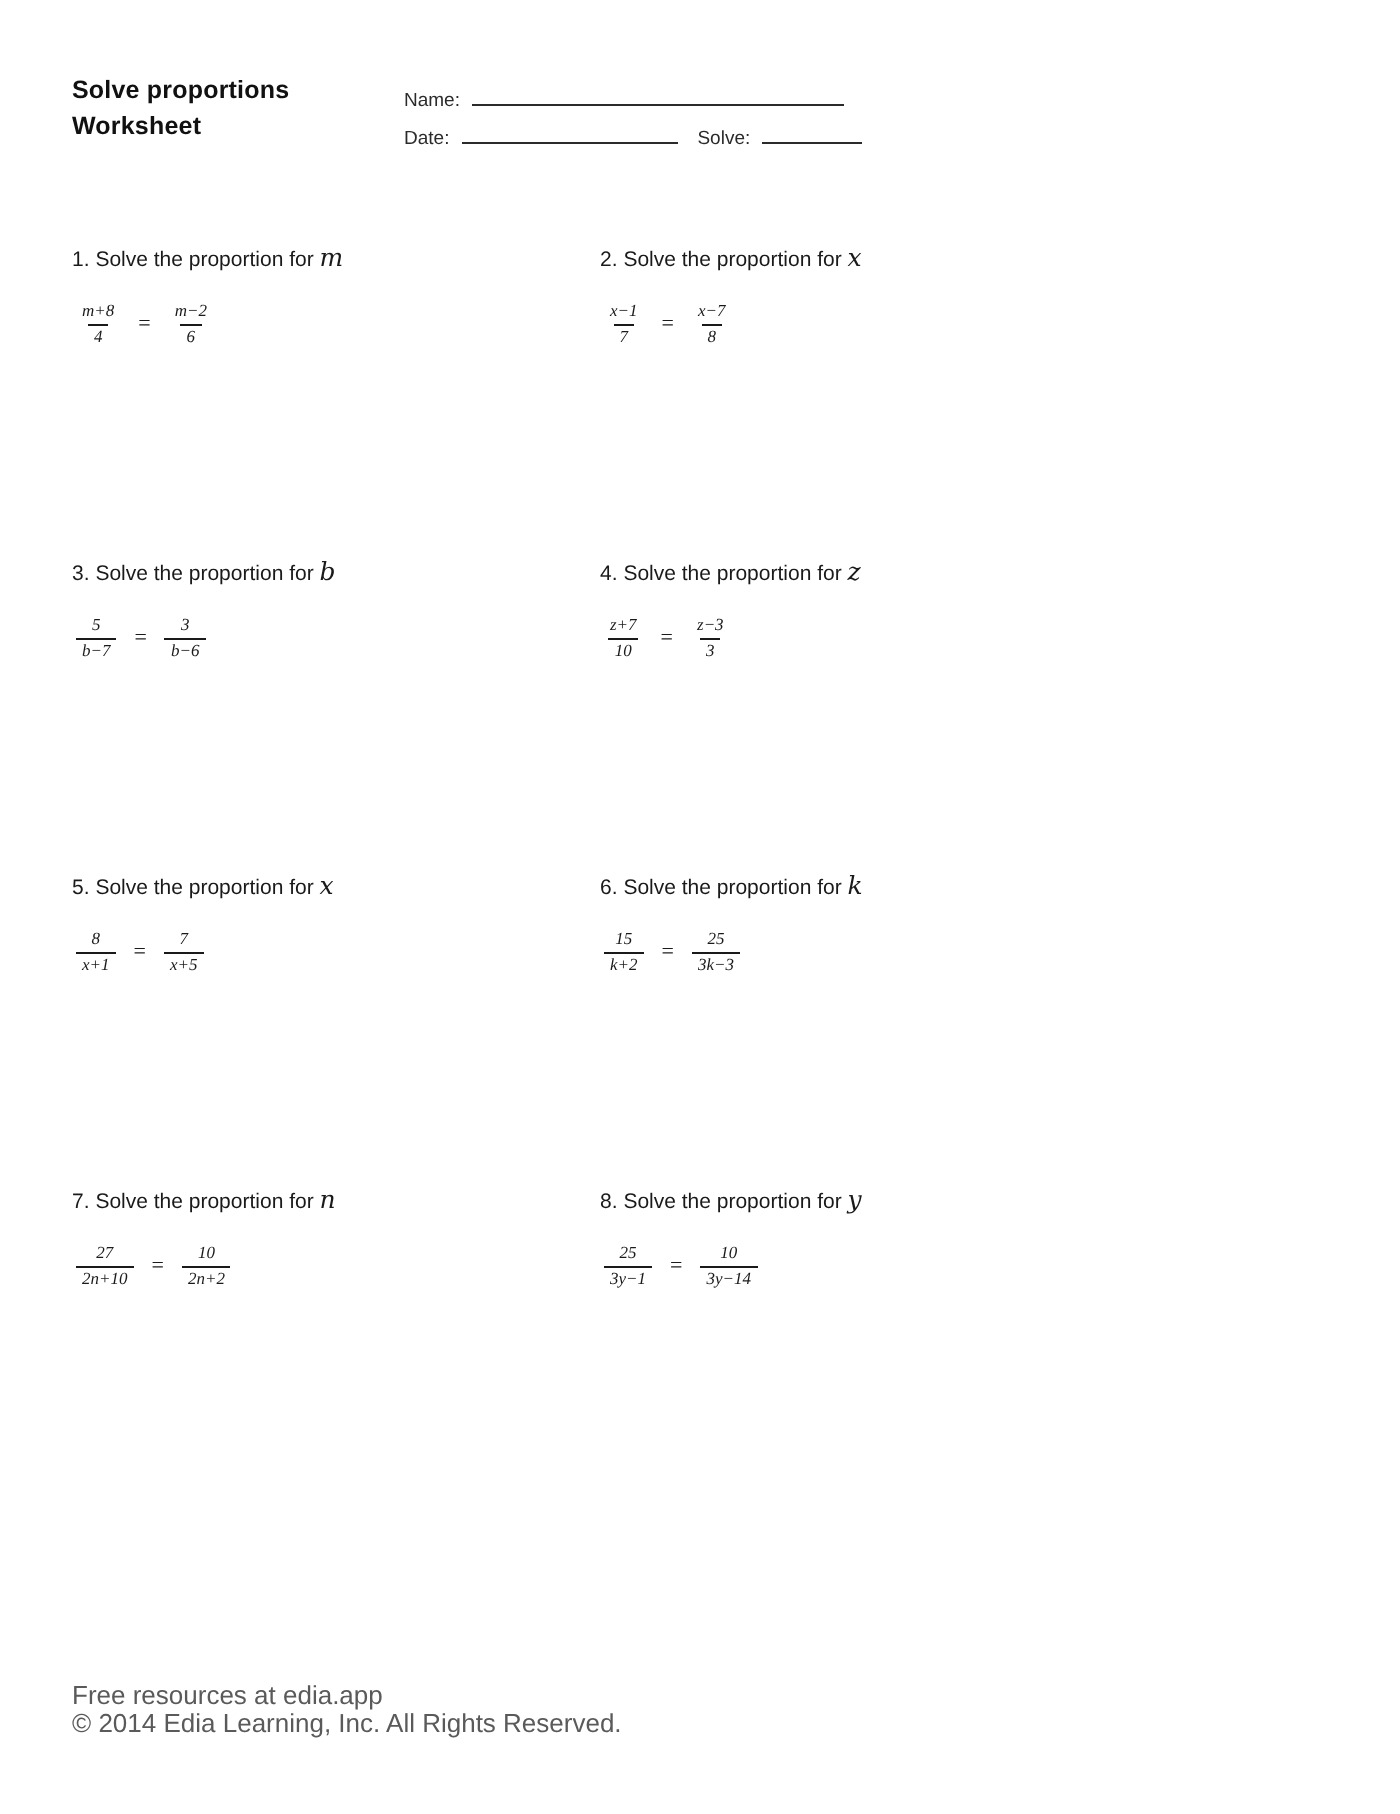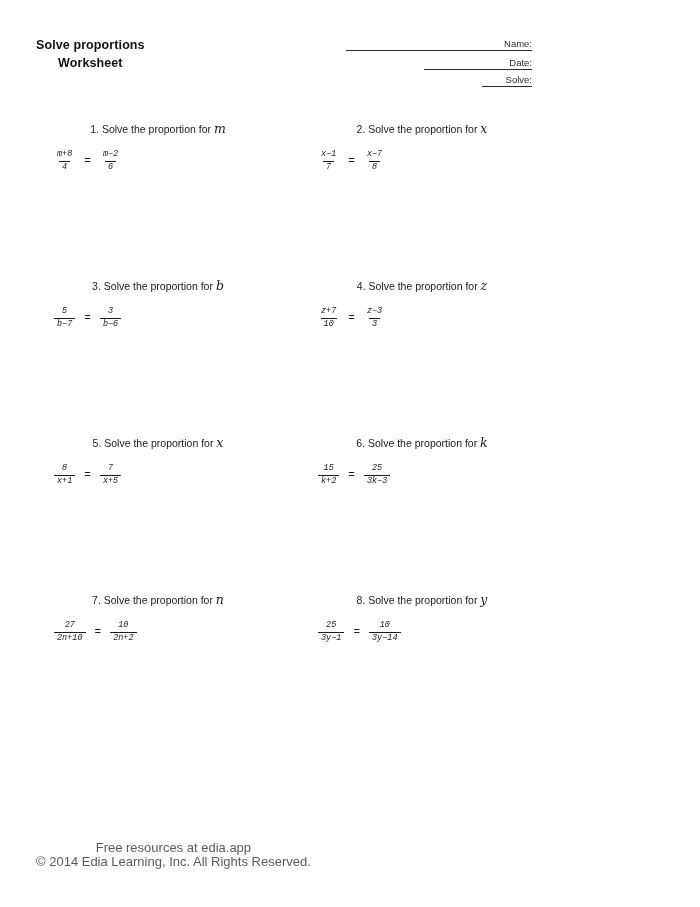--- a/index.html
+++ b/index.html
@@ -14,21 +14,20 @@
     font-family: "Liberation Sans", sans-serif;
     color: #1a1a1a;
     position: relative;
     overflow: hidden;
   }
   .page {
     position: relative;
     width: 568px;
     height: 907px;
     padding: 2px;
-    text-align: center;
   }
 
   
   .header {
     position: absolute;
     top: 36px;
     left: 36px;
     right: 36px;
     height: 48px;
   }
@@ -49,21 +48,20 @@
     right: 0;
     top: 2px;
     width: 330px;
     font-size: 9.5px;
     color: #333;
   }
   .meta-row {
     display: flex;
     align-items: flex-end;
     height: 19px;
-    flex-direction: column;
   }
   .meta-label {
     font-size: 9.5px;
     color: #2b2b2b;
     white-space: nowrap;
     padding-bottom: 1px;
   }
   .rule {
     border-bottom: 1px solid #2b2b2b;
     height: 1px;
@@ -97,22 +95,22 @@
     line-height: 14px;
     white-space: nowrap;
   }
   .q-text .mathvar {
     font-family: "DejaVu Serif", serif;
     font-style: italic;
     font-size: 12.5px;
   }
   .expr {
     margin-top: 14px;
-    margin-left: 18px;
-    font-family: Liberation Mono, monospace;
+    margin-left: 2px;
+    font-family: Liberation Serif, serif;
     display: flex;
     align-items: center;
     font-size: 11px;
   }
   .frac {
     display: inline-flex;
     flex-direction: column;
     align-items: center;
     vertical-align: middle;
     line-height: 1.12;

